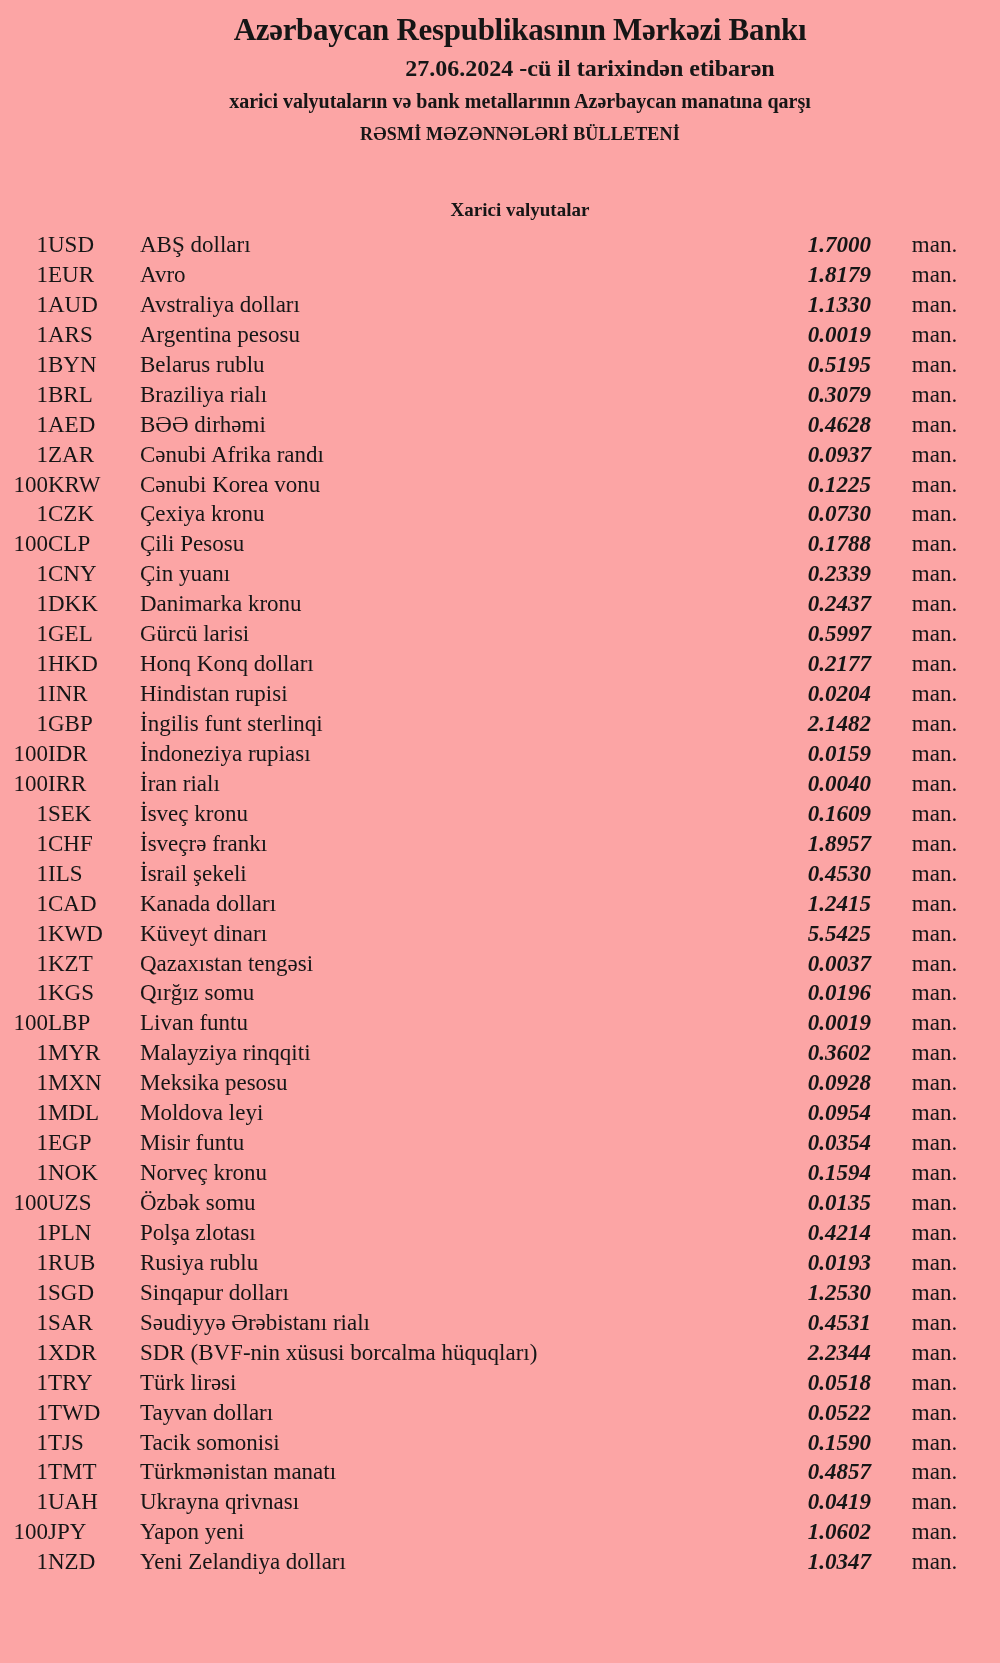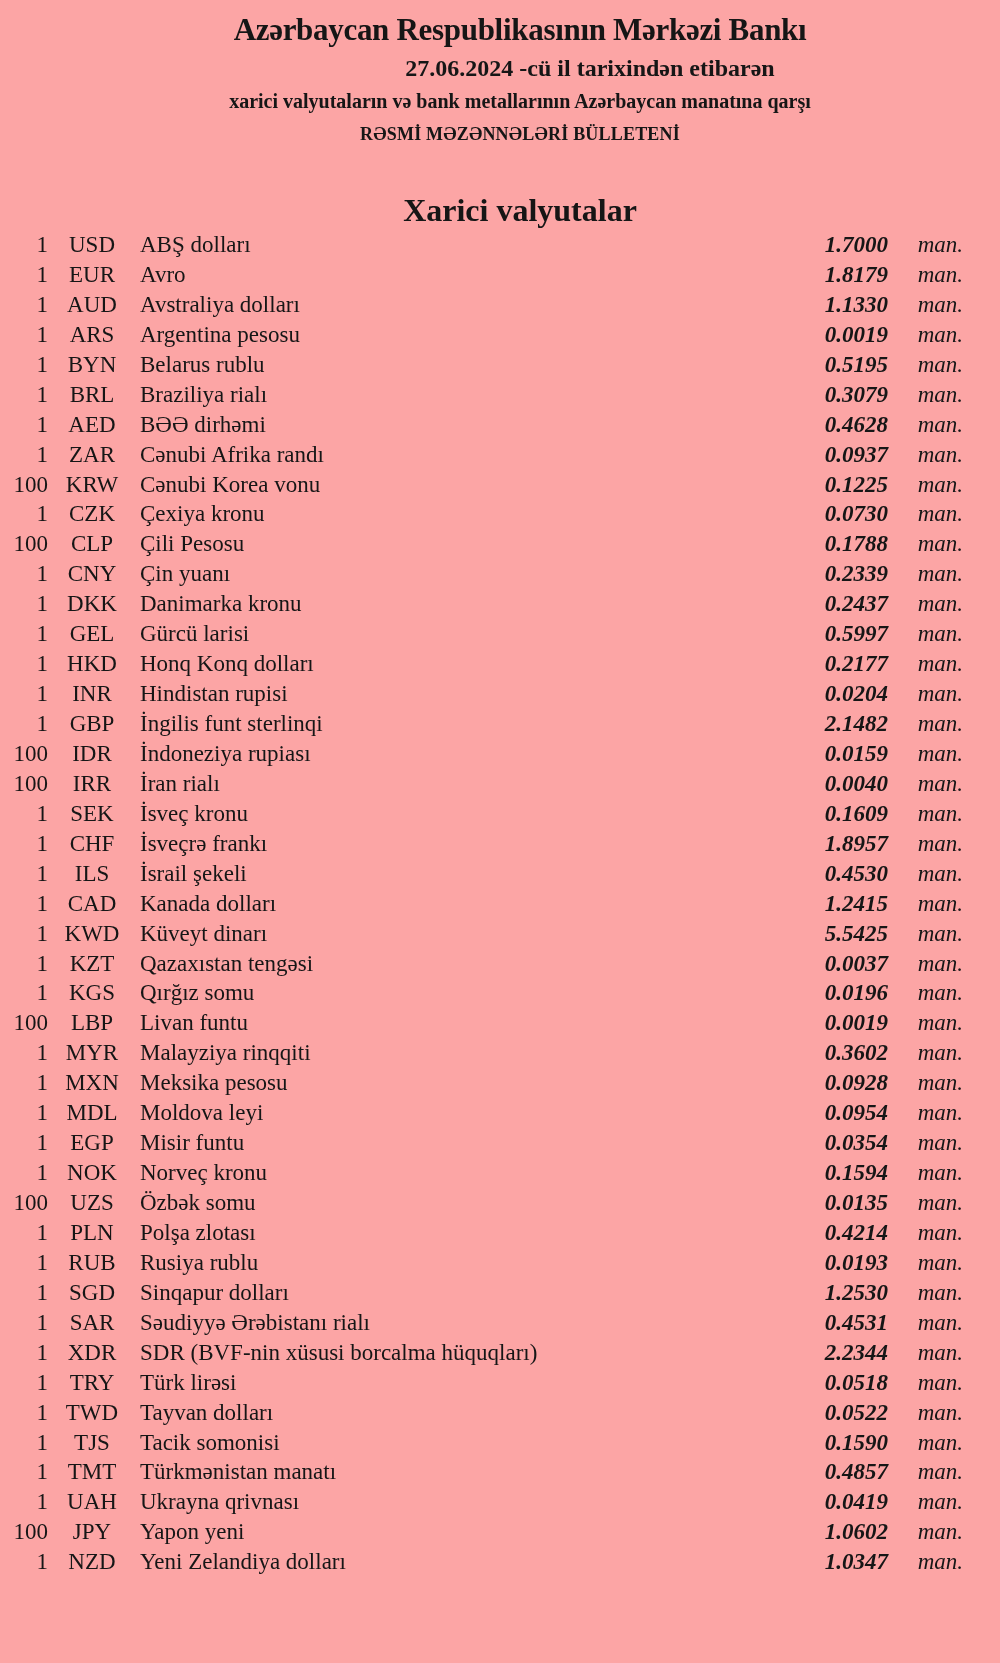--- a/index.html
+++ b/index.html
@@ -43,21 +43,21 @@
   }
   .bulletin-title {
     font-size: 18px;
     font-weight: bold;
     line-height: 33px;
     letter-spacing: 0.2px;
   }
   .section-title {
     margin: 44px 0 0 40px;
     text-align: center;
-    font-size: 32px;
+    font-size: 19px;
     font-weight: bold;
     line-height: 30px;
   }
   .rates-table {
     margin-top: 5px;
   }
   .row {
     display: flex;
     align-items: baseline;
     height: 29.95px;
@@ -67,45 +67,43 @@
   }
   .qty {
     width: 48px;
     flex: 0 0 48px;
     text-align: right;
     white-space: nowrap;
   }
   .code {
     width: 88px;
     flex: 0 0 88px;
-    text-align: center;
     white-space: nowrap;
   }
   .name {
     flex: 1 1 auto;
     padding-left: 4px;
     text-align: left;
     white-space: nowrap;
     overflow: hidden;
   }
   .rate {
     width: 110px;
     flex: 0 0 110px;
     text-align: right;
     font-weight: bold;
     font-style: italic;
     white-space: nowrap;
   }
   .unit {
     width: 57px;
     flex: 0 0 57px;
-    margin-left: 18px;
-    text-align: right;
+    margin-left: 35px;
+    text-align: center;
     white-space: nowrap;
-    font-style: italic;
   }
 </style>
 </head>
 <body>
 
 <div class="page">
 
   <div class="header">
     <h1 class="bank-title">Azərbaycan Respublikasının Mərkəzi Bankı</h1>
     <div class="date-line">27.06.2024 -cü il tarixindən etibarən</div>

